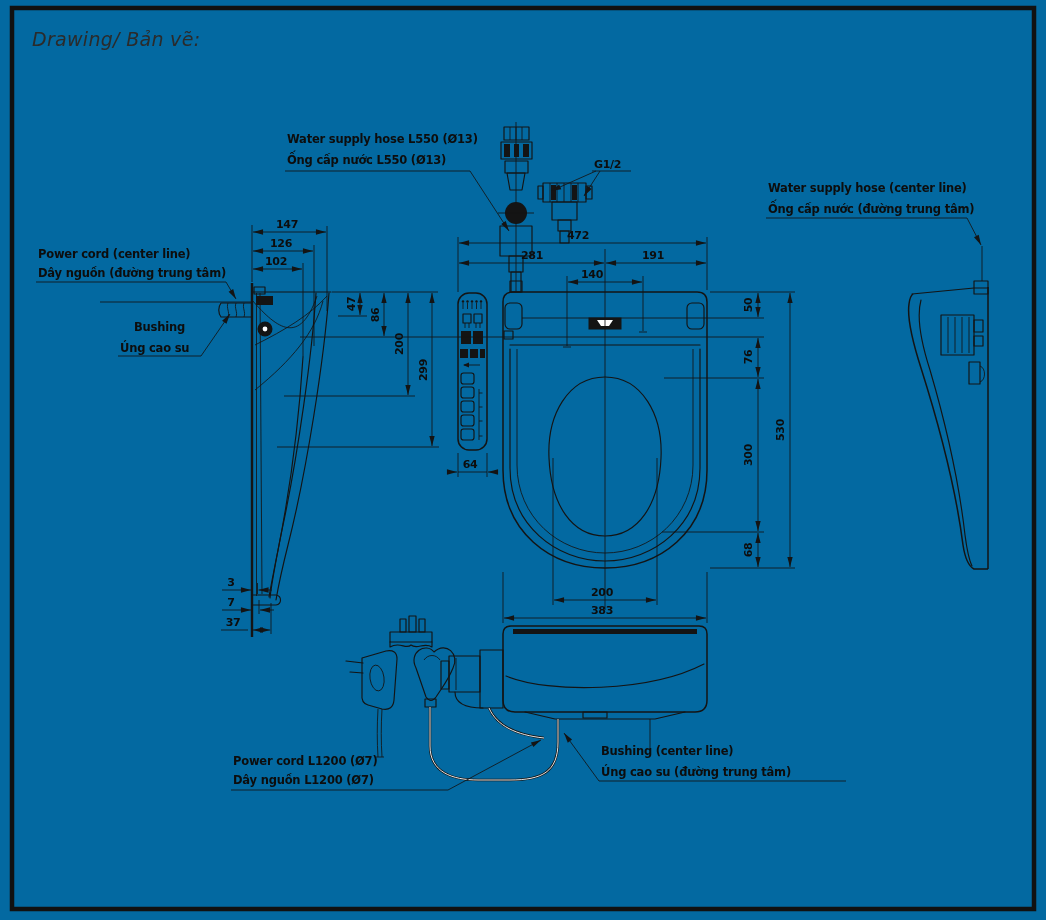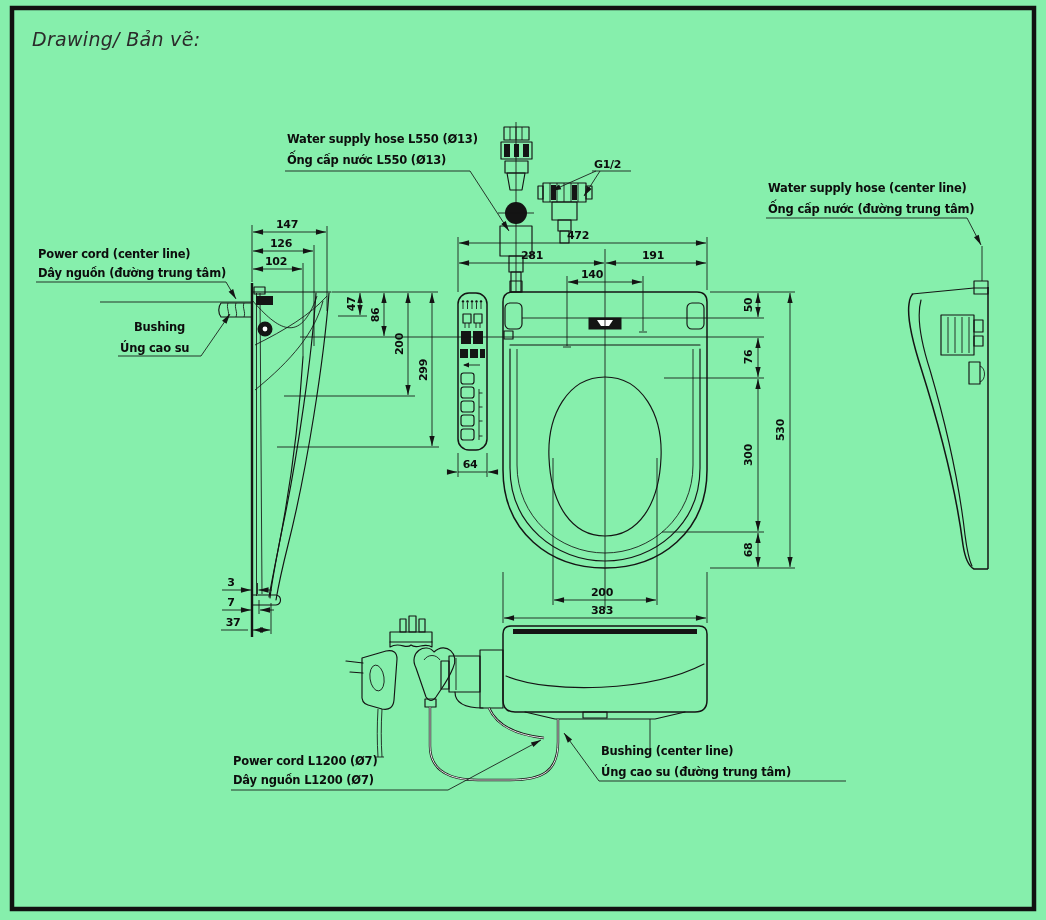--- a/index.html
+++ b/index.html
@@ -1,16 +1,16 @@
 <!DOCTYPE html>
 <html><head>
 <meta charset="utf-8">
 <style>
   html,body{margin:0;padding:0;background:#fff;}
-  .page{position:relative;width:1046px;height:920px;background:#86efac;overflow:hidden;}
+  .page{position:relative;width:1046px;height:920px;background:#0369a1;overflow:hidden;}
   svg{position:absolute;left:0;top:0;}
   .ln{stroke:#141414;stroke-width:1.15;fill:none;stroke-linecap:round;stroke-linejoin:round;}
   .lnb{stroke:#141414;stroke-width:1.5;fill:none;stroke-linejoin:round;}
   .thin{stroke:#141414;stroke-width:0.85;fill:none;}
   .wall{stroke:#141414;stroke-width:2.4;fill:none;}
   .fillk{fill:#141414;stroke:none;}
   .cord{stroke:#141414;stroke-width:2.4;fill:none;}
   .cordw{stroke:#ffffff;stroke-width:0.9;fill:none;}
   text{font-family:"DejaVu Sans",sans-serif;fill:#0d0d0d;}
   .dim{font-size:11px;font-weight:bold;letter-spacing:-0.3px;}

